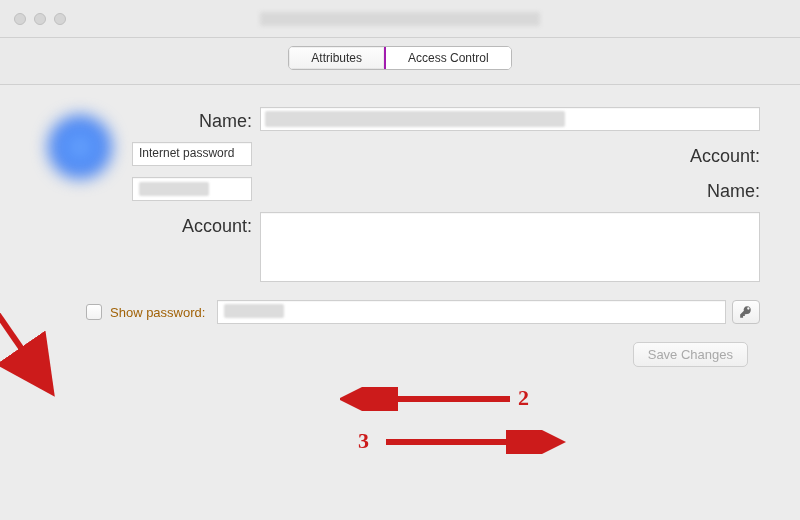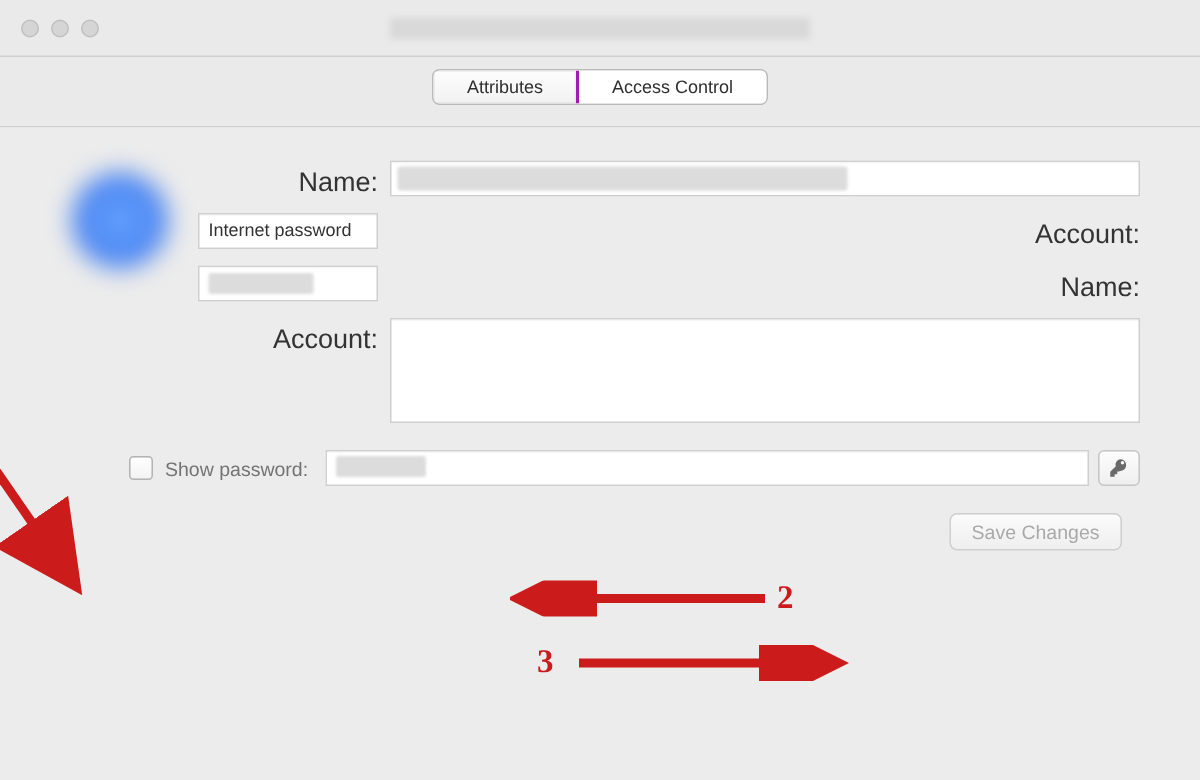--- a/index.html
+++ b/index.html
@@ -139,21 +139,21 @@
       align-items: center;
       gap: 8px;
       padding-left: 46px;
     }
     .chk {
       width: 16px; height: 16px;
       border: 1px solid #b3b3b3;
       border-radius: 3px;
       background: linear-gradient(#ffffff,#f3f3f3);
     }
-    .chklabel { font-size: 13px; color: #737373; margin-right: 4px; }
+    .chklabel { font-size: 13px; color: #a16207; margin-right: 4px; }
     .pwfield-wrap { display:flex; flex:1; gap:6px; }
     .pwfield { flex:1; position: relative; }
     .pw-redact { display:inline-block; width:60px;height:14px;background:#dcdcdc;border-radius:2px;filter:blur(1px); }
     .key-btn {
       width: 28px; height: 24px;
       border: 1px solid #c6c6c6;
       border-radius: 4px;
       background: linear-gradient(#fdfdfd,#efefef);
       display:flex;align-items:center;justify-content:center;
       color: #6a6a6a;

